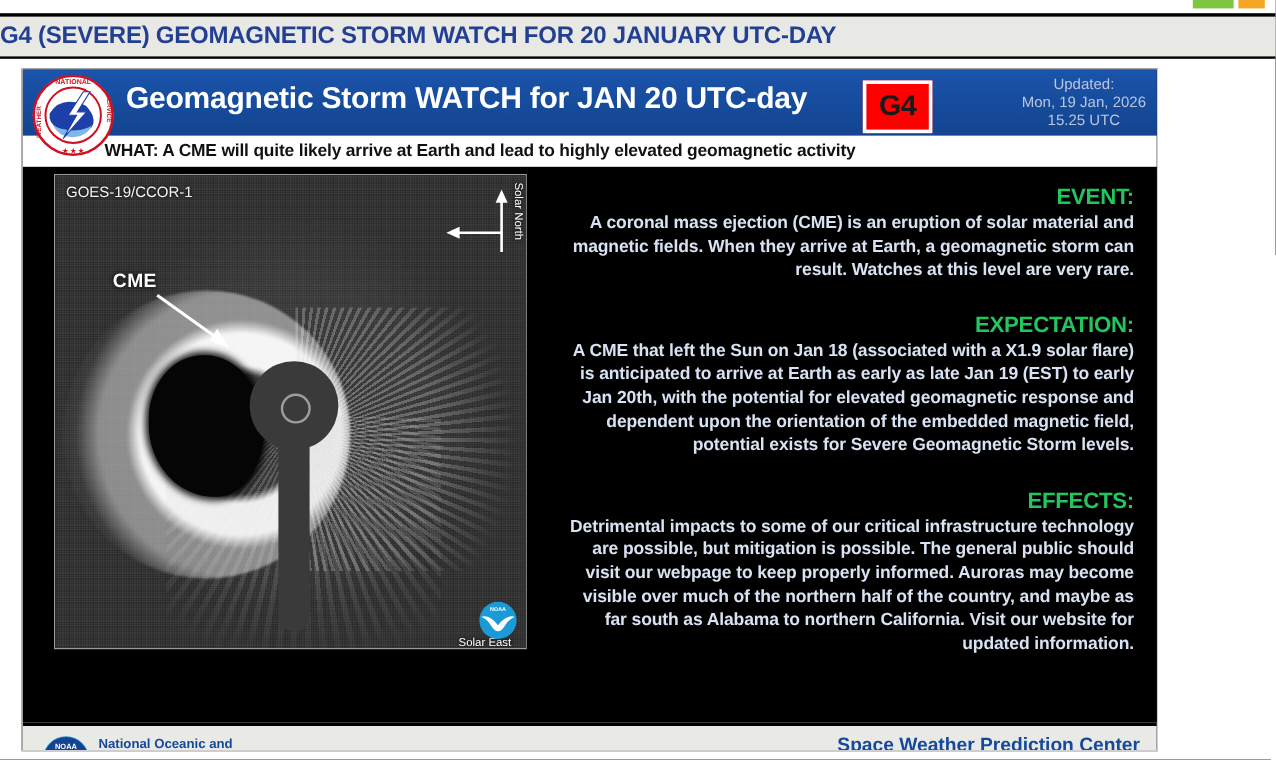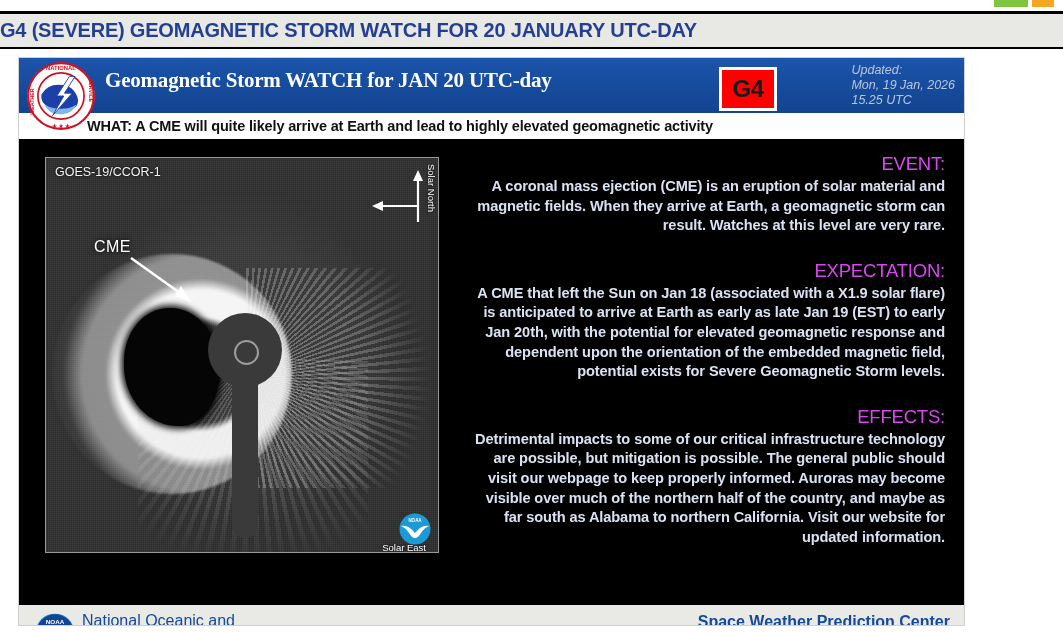--- a/index.html
+++ b/index.html
@@ -46,54 +46,54 @@
   #ig-header{
     position:relative;width:945px;height:55px;
     background:#14499c;
     background-image:linear-gradient(180deg,#1b54ab 0%,#12448f 100%);
   }
   #nws-seal{
     position:absolute;left:7px;top:3px;width:70px;height:70px;z-index:4;
   }
   #ig-title{
     position:absolute;left:86px;top:10px;
-    font-size:21px;font-weight:bold;color:#ffffff;
-    letter-spacing:-0.2px;white-space:nowrap;font-family:Liberation Serif, serif;
+    font-size:25px;font-weight:bold;color:#ffffff;
+    letter-spacing:-0.2px;white-space:nowrap;
   }
   #g4-badge{
     position:absolute;left:700px;top:9px;width:52px;height:38px;
     background:#ff0000;border:3px solid #ffffff;
     display:flex;align-items:center;justify-content:center;
     font-size:24px;font-weight:bold;color:#1a1a1a;
     letter-spacing:-0.5px;
   }
   #updated-block{
     position:absolute;right:9px;top:5px;
-    text-align:left;color:#b9c6de;font-size:12.5px;line-height:15px;font-style:italic;
+    text-align:center;color:#b9c6de;font-size:12.5px;line-height:15px;
   }
 
   
   #what-bar{
     position:relative;width:945px;height:26px;background:#ffffff;
     display:flex;align-items:center;
   }
   #what-text{
     padding-left:68px;font-size:14.5px;font-weight:bold;color:#111;
     white-space:nowrap;letter-spacing:-0.15px;
   }
   #what-rule{width:945px;height:4px;background:#000;}
 
   
   #ig-body{
     position:relative;width:945px;height:459px;background:#000;
   }
 
   
   #corona-wrap{
-    position:absolute;left:26px;top:14px;width:392px;height:394px;
+    position:absolute;left:26px;top:2px;width:392px;height:394px;
     background:#000;border:1px solid #9a9a9a;overflow:hidden;
   }
   #corona-img{
     position:absolute;left:0;top:0;width:392px;height:394px;
     background:#2c2c2c;
     background-image:
       radial-gradient(circle at 50% 50%, rgba(255,255,255,.05) 0 38%, rgba(0,0,0,0) 60%),
       repeating-linear-gradient(0deg, rgba(255,255,255,.035) 0 1px, rgba(0,0,0,0) 1px 2px),
       repeating-linear-gradient(90deg, rgba(255,255,255,.035) 0 1px, rgba(0,0,0,0) 1px 2px);
   }
@@ -151,21 +151,21 @@
   
   #corona-src{
     position:absolute;left:9px;top:7px;color:#f2f2f2;font-size:12.5px;
     text-shadow:0 0 3px #000;
   }
   #corona-stamp{
     position:absolute;left:9px;bottom:8px;color:#f2f2f2;font-size:12.5px;
     text-shadow:0 0 3px #000;white-space:nowrap;
   }
   #cme-label{
-    position:absolute;left:48px;top:80px;color:#fff;font-size:16px;font-weight:normal;
+    position:absolute;left:48px;top:80px;color:#fff;font-size:16px;font-weight:bold;
     text-shadow:0 0 4px #000;letter-spacing:.4px;
   }
   #cme-arrow{position:absolute;left:83px;top:98px;width:70px;height:50px;}
   #axes{position:absolute;right:6px;top:8px;width:62px;height:66px;}
   #lbl-north{
     position:absolute;right:1px;top:6px;color:#fff;font-size:9.5px;
     writing-mode:vertical-rl;text-shadow:0 0 3px #000;
   }
   #lbl-east{
     position:absolute;right:12px;bottom:-1px;color:#fff;font-size:9.5px;
@@ -175,40 +175,40 @@
     position:absolute;right:7px;bottom:7px;width:32px;height:32px;
   }
 
   
   #text-col{
     position:absolute;left:448px;top:8px;width:478px;
     text-align:right;color:#dde4f0;
   }
   .sec{margin-bottom:6px;}
   .sec-head{
-    color:#d946ef;font-size:18.5px;font-weight:normal;letter-spacing:-0.2px;
+    color:#22c55e;font-size:18.5px;font-weight:bold;letter-spacing:-0.2px;
     margin-bottom:2px;
   }
   .sec-body{
     font-size:14.6px;line-height:19.6px;font-weight:bold;color:#d9e2f2;
     letter-spacing:-0.1px;
   }
   #sec-event{margin-top:2px;}
   #sec-expect{margin-top:24px;}
   #sec-effects{margin-top:24px;}
 
   
   #ig-footer{
     position:relative;width:945px;height:54px;background:#e9e9e5;
     border-top:3px solid #000;
   }
   #noaa-footer-logo{position:absolute;left:16px;top:8px;width:40px;height:40px;}
   #noaa-name{
     position:absolute;left:63px;top:9px;color:#14499c;
-    font-size:16px;font-weight:normal;line-height:13px;
+    font-size:11px;font-weight:bold;line-height:13px;
   }
   #tagline{
     position:absolute;left:222px;top:19px;color:#14499c;
     font-size:16px;font-style:italic;font-weight:bold;letter-spacing:-.2px;
   }
   #swpc{
     position:absolute;right:14px;top:7px;text-align:right;
     color:#14499c;font-size:16px;font-weight:bold;line-height:20px;
   }
 </style>

